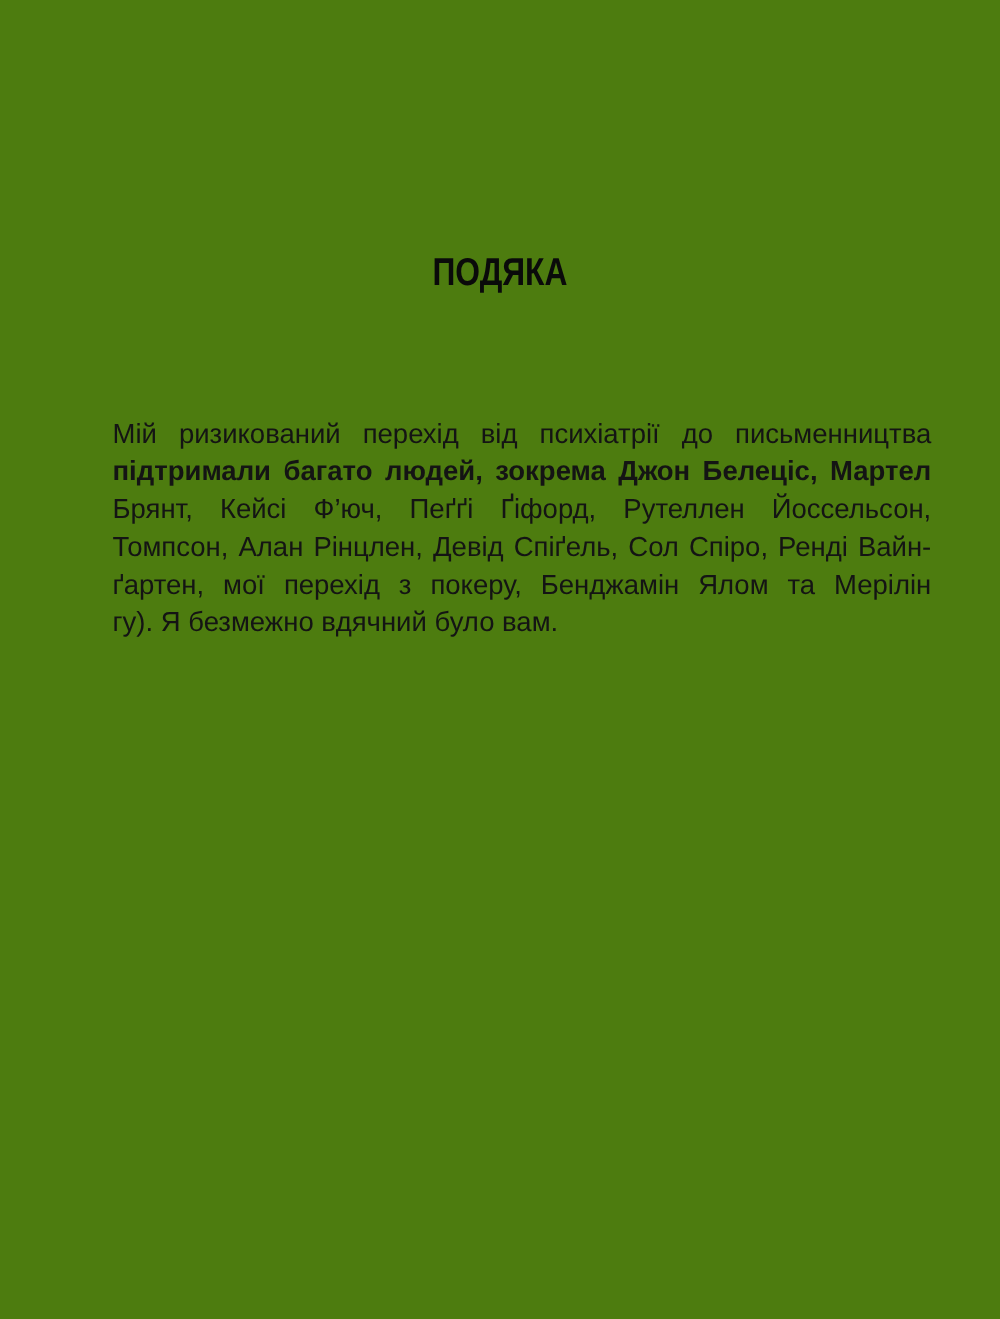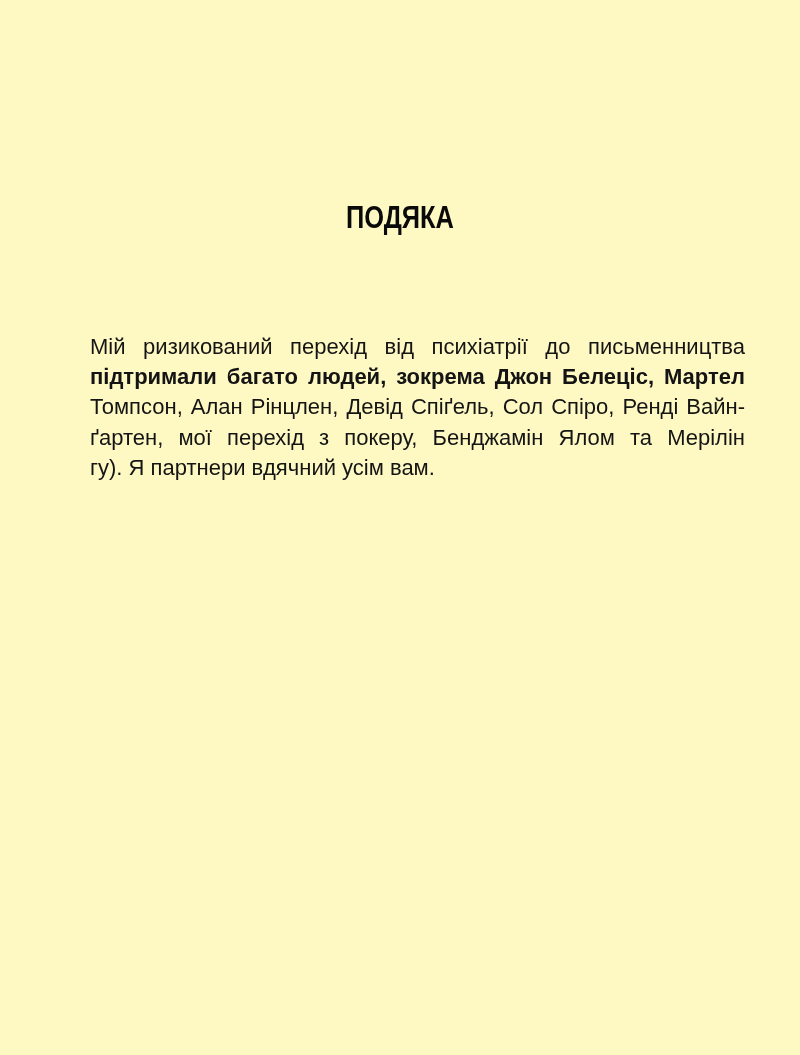--- a/index.html
+++ b/index.html
@@ -12,21 +12,21 @@
       height: 1055px;
       position: relative;
       overflow: hidden;
       color: #111111;
     }
     .page {
       position: absolute;
       left: 0; top: 0;
       width: 800px;
       height: 1055px;
-      background: #fef9c3;
+      background: #4d7c0f;
     }
     .title {
       position: absolute;
       top: 200px;
       left: 0;
       width: 800px;
       text-align: center;
       font-family: "Liberation Sans", sans-serif;
       font-weight: bold;
       font-size: 31px;
@@ -60,17 +60,18 @@
   </style>
 </head>
 <body>
 
 <div class="page">
   <h1 class="title">ПОДЯКА</h1>
 
   <div class="body-text">
     <span class="line" style="white-space: normal; text-align-last: justify;">Мій ризикований перехід від психіатрії до письменництва</span>
     <span class="line" style="white-space: normal; text-align-last: justify; font-weight: bold;">підтримали багато людей, зокрема Джон Белеціс, Мартел</span>
+    <span class="line" style="white-space: normal; text-align-last: justify;">Брянт, Кейсі Ф’юч, Пеґґі Ґіфорд, Рутеллен Йоссельсон,</span>
     <span class="line" style="white-space: normal; text-align-last: justify;">Томпсон, Алан Рінцлен, Девід Спіґель, Сол Спіро, Ренді Вайн-</span>
     <span class="line" style="white-space: normal; text-align-last: justify;">ґартен, мої перехід з покеру, Бенджамін Ялом та Мерілін</span>
-    <span class="line last">гу). Я партнери вдячний усім вам.</span>
+    <span class="line last">гу). Я безмежно вдячний було вам.</span>
   </div>
 </div>
 
 </body></html>

